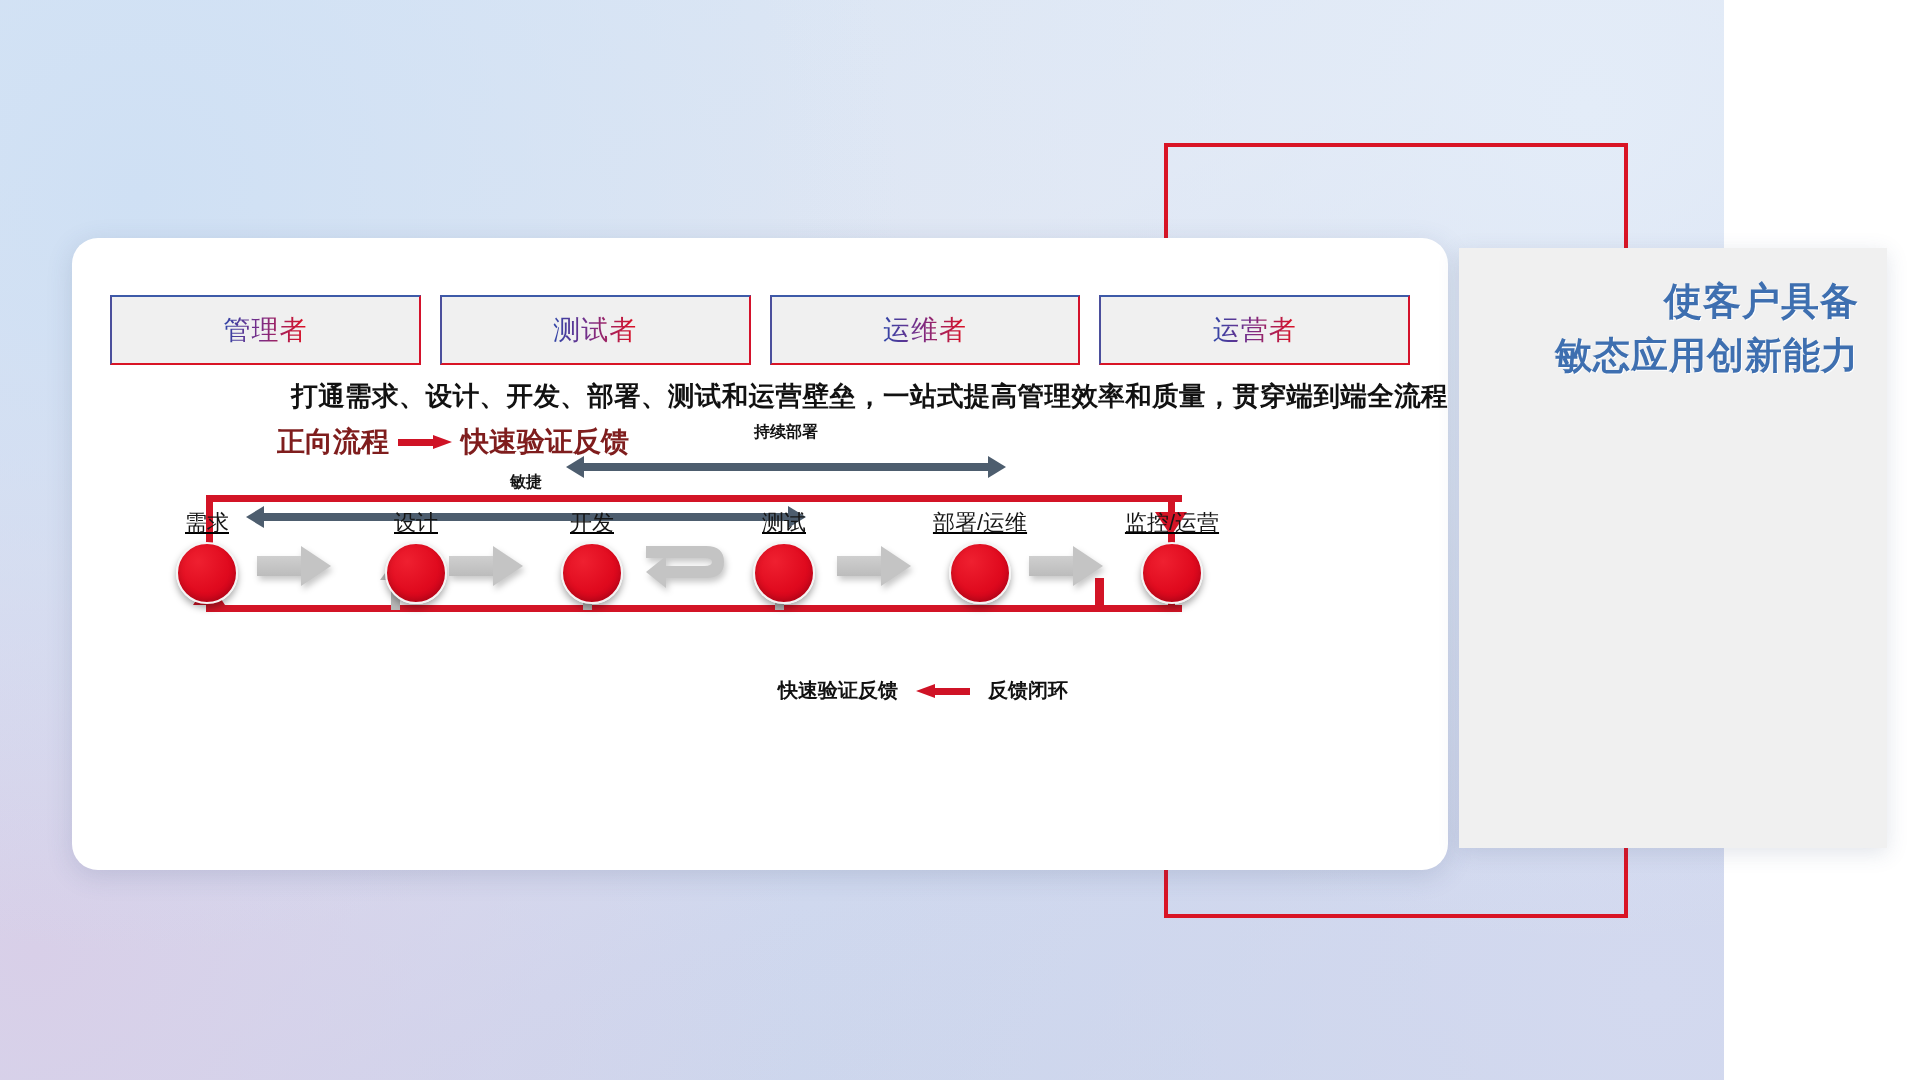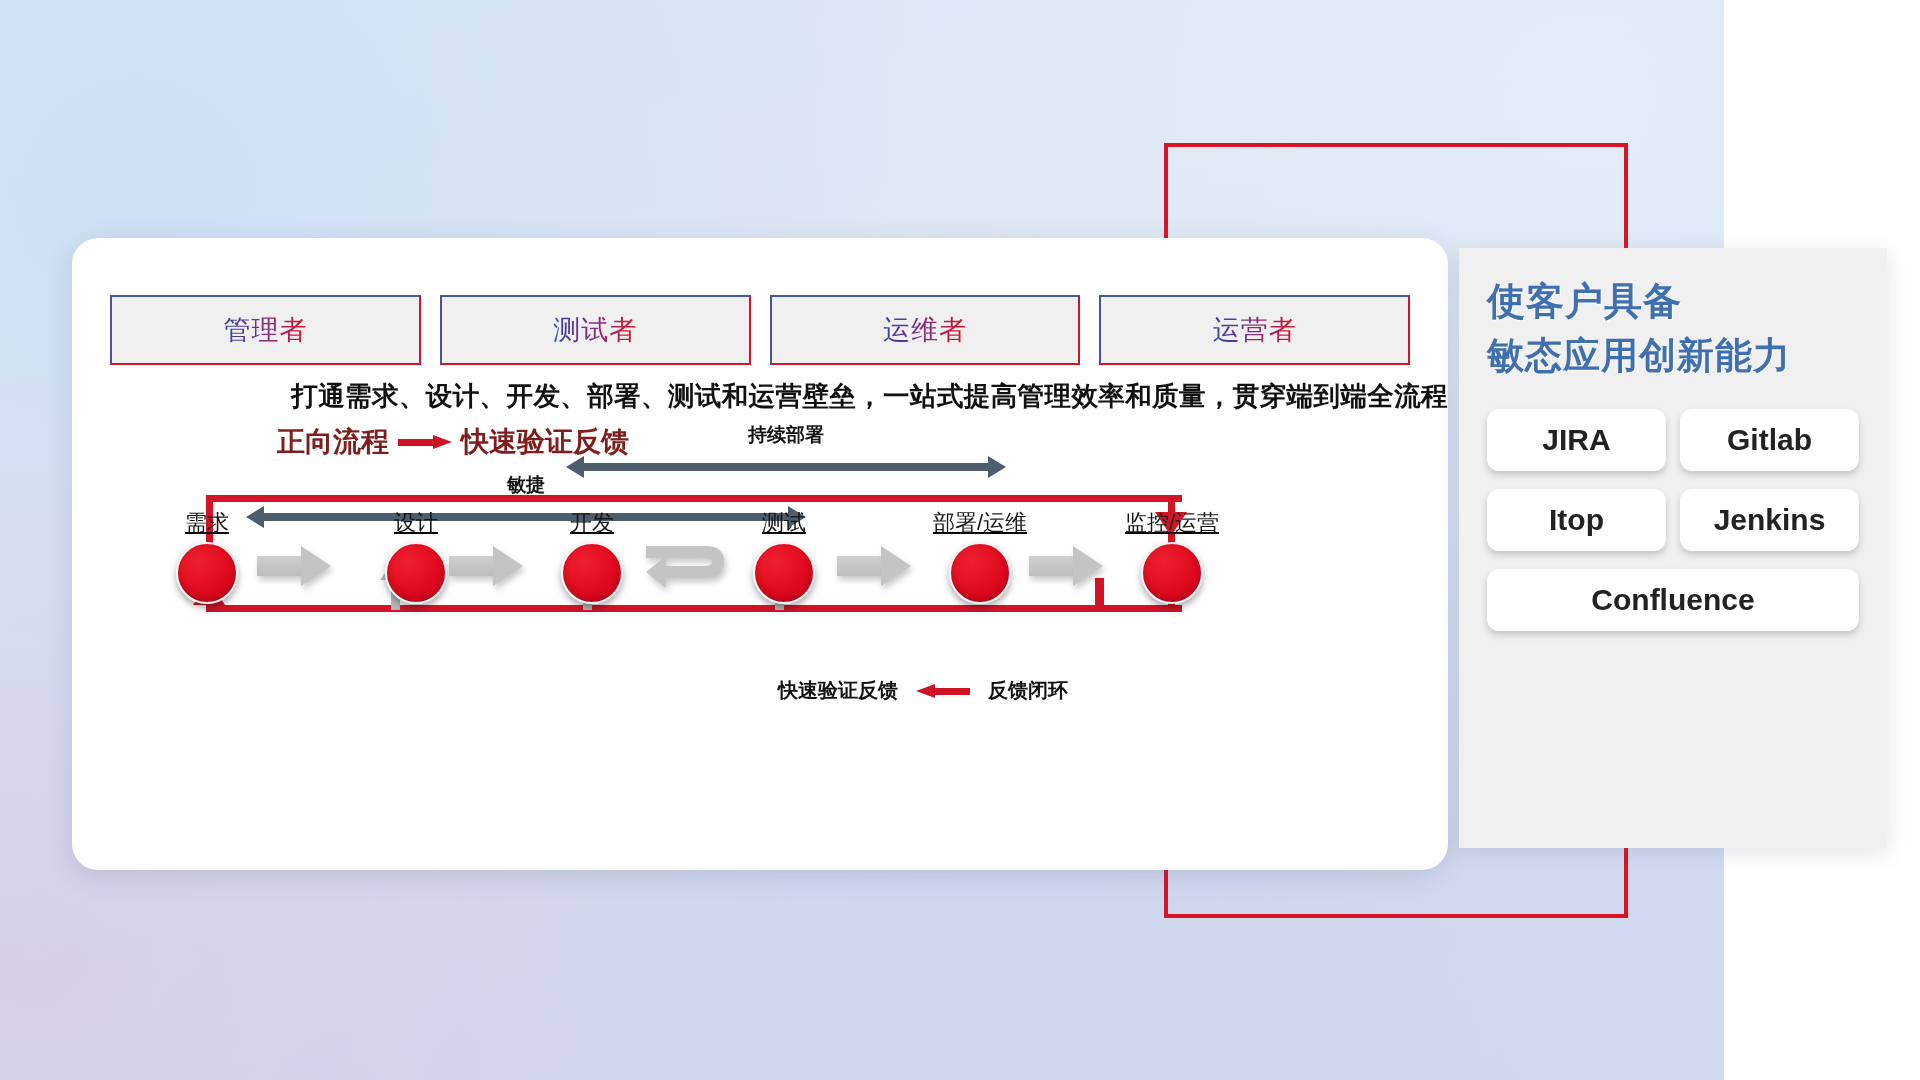--- a/index.html
+++ b/index.html
@@ -173,21 +173,21 @@
     border-bottom: 11px solid transparent;
   }
   .slate-darrow .head-l { left: 0; border-right: 18px solid #4D5D6E; }
   .slate-darrow .head-r { right: 0; border-left: 18px solid #4D5D6E; }
 
   #arrow-cd { left: 494px; top: 218px; width: 440px; }
   #arrow-agile { left: 174px; top: 268px; width: 560px; }
 
   .darrow-label {
     position: absolute;
-    font-size: 19px;
+    font-size: 16px;
     font-weight: bold;
     color: #141414;
     text-align: center;
   }
   #label-cd { left: 494px; top: 184px; width: 440px; }
   #label-agile { left: 174px; top: 234px; width: 560px; }
 
   
   .loop { position: absolute; background: #D31426; }
   #loop-top      { left: 134px; top: 257px; width: 976px; height: 7px; }
@@ -313,21 +313,21 @@
   
   #right-panel {
     position: absolute;
     left: 1459px; top: 248px;
     width: 428px; height: 600px;
     background: #f0f0f0;
     box-shadow: 0 5px 20px rgba(60,80,120,0.15);
     padding: 26px 28px;
   }
   #right-title {
-    text-align: left;
+    text-align: right;
     color: #3E6FB0;
     font-weight: bold;
     font-size: 38px;
     line-height: 1.45;
     text-shadow: 1px 1px 0 rgba(255,255,255,0.9);
     letter-spacing: 1px;
   }
   #right-title .line2 { font-size: 37px; }
 
   #tools-grid {
@@ -472,22 +472,15 @@
     </div>
 
   </div>
 
   <div id="right-panel">
     <div id="right-title">
       <div class="line1">使客户具备</div>
       <div class="line2">敏态应用创新能力</div>
     </div>
 
-    <div id="tools-grid">
-      <div class="tool-chip">JIRA</div>
-      <div class="tool-chip">Gitlab</div>
-      <div class="tool-chip">Itop</div>
-      <div class="tool-chip">Jenkins</div>
-      <div class="tool-chip wide">Confluence</div>
-    </div>
   </div>
 
 </div>
 
 </body></html>

